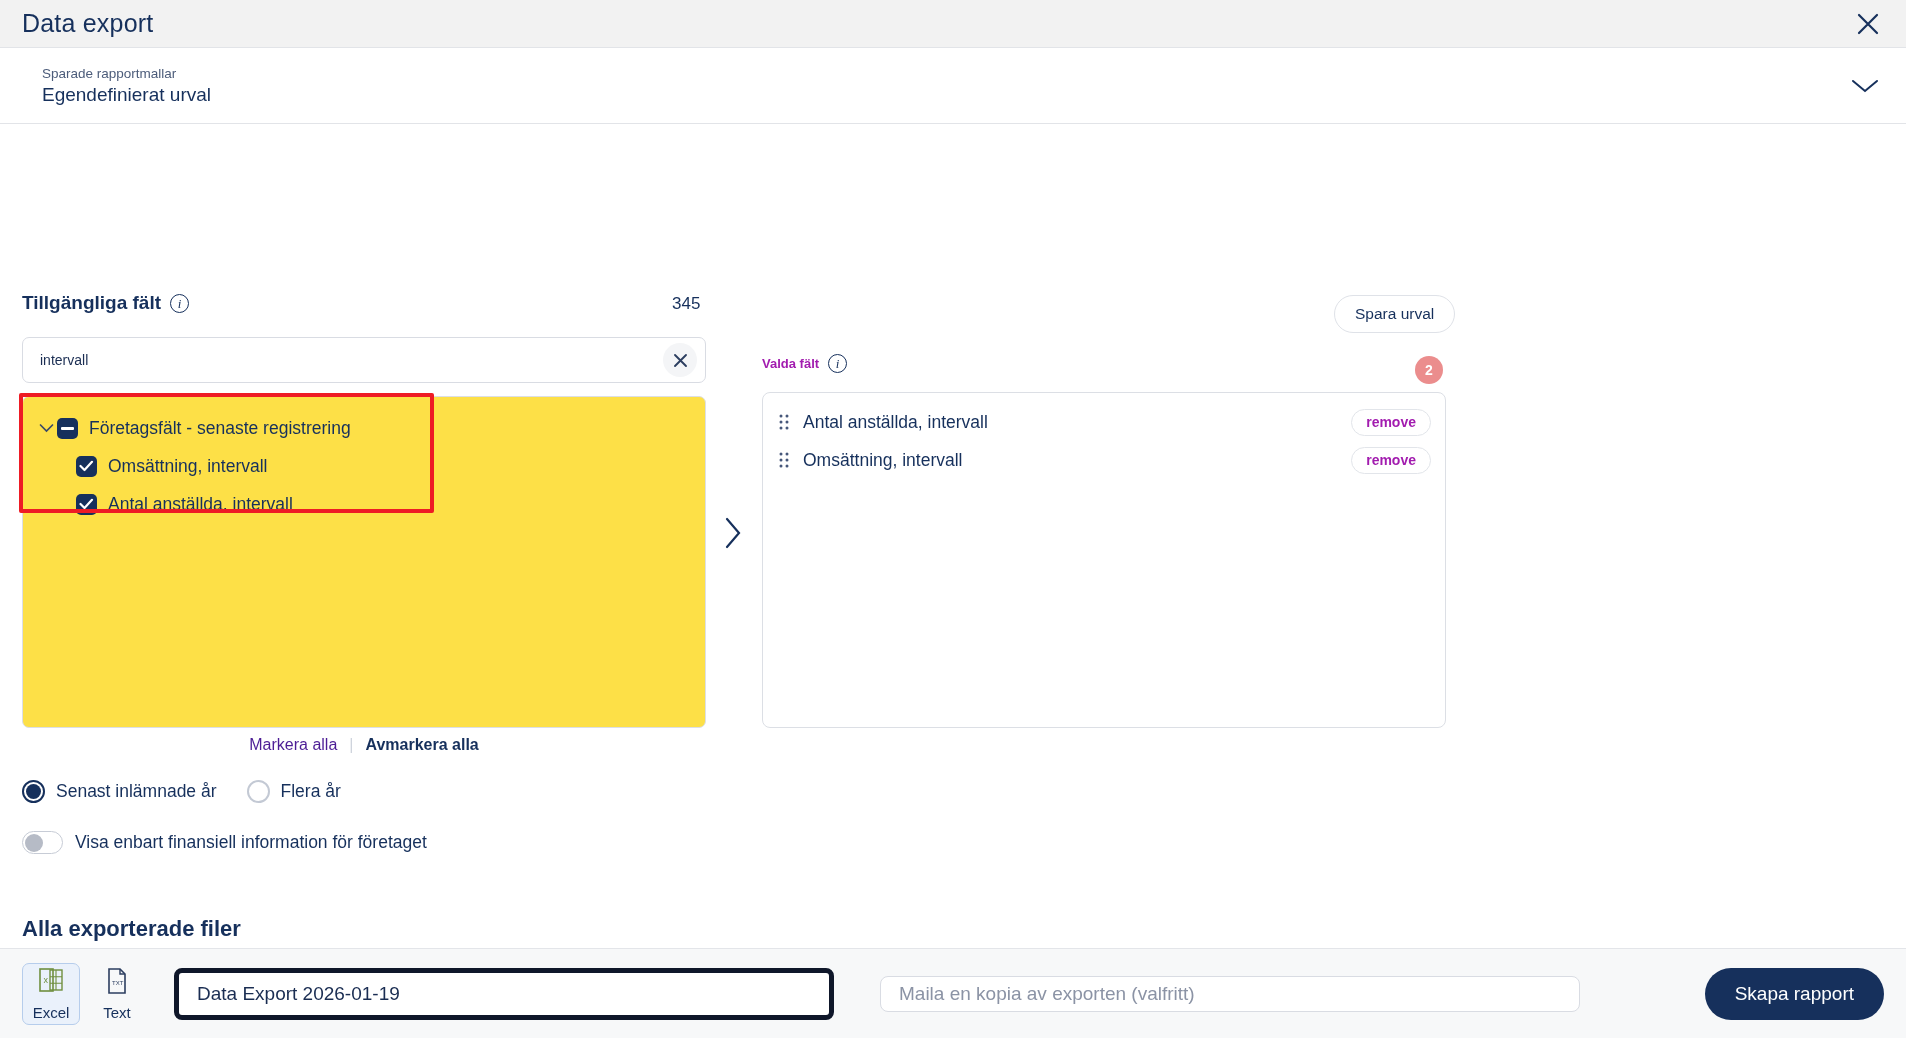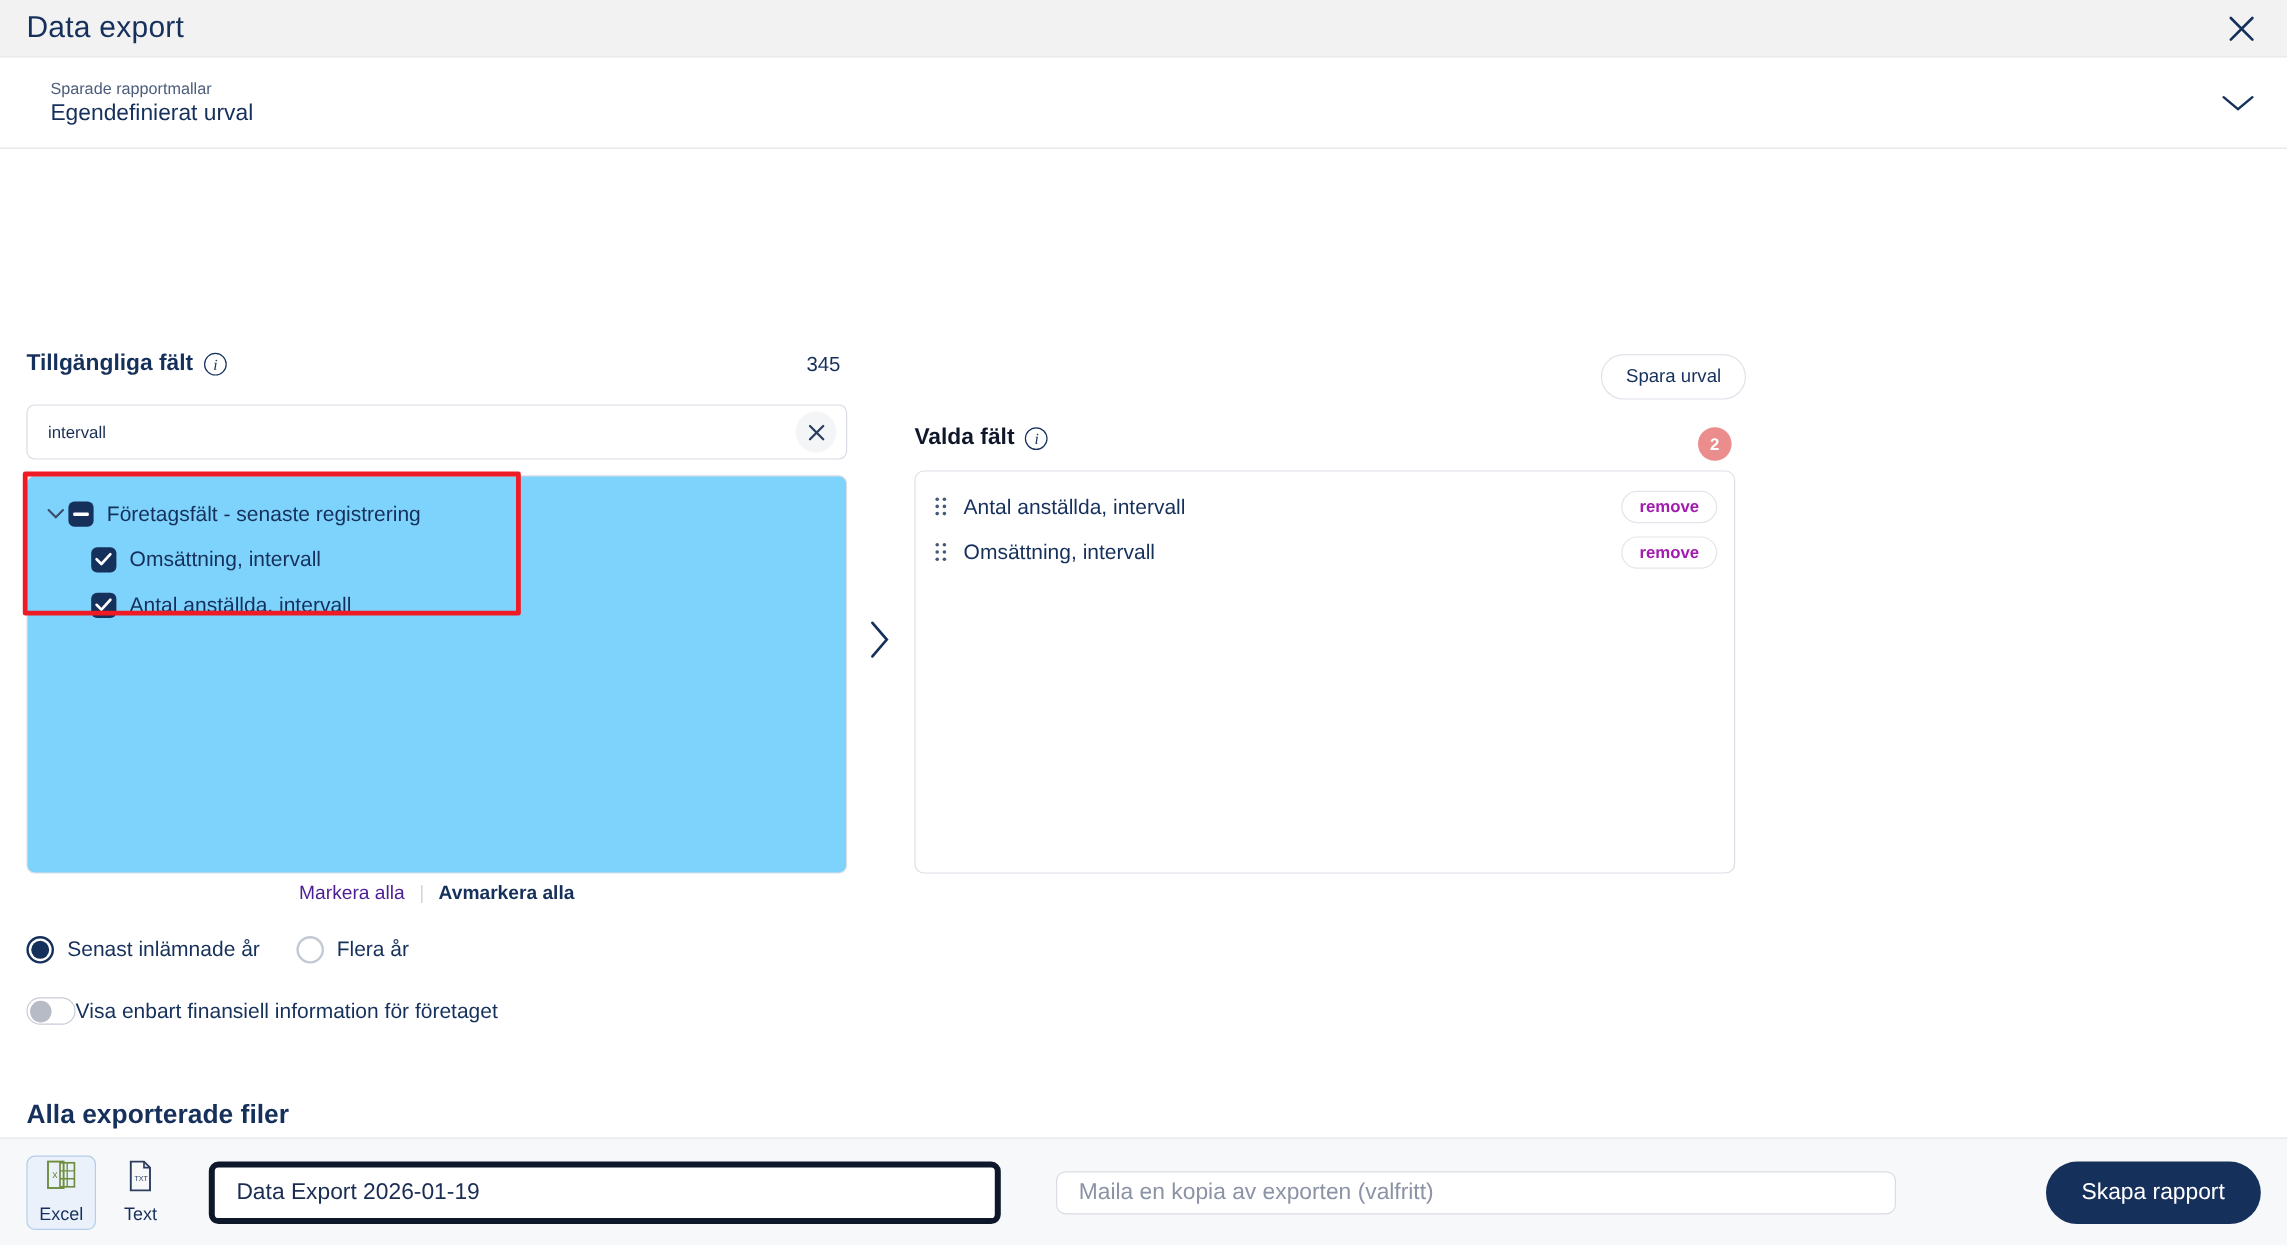--- a/index.html
+++ b/index.html
@@ -80,21 +80,21 @@
     font-size: 14px; font-family: inherit; color: #1a2d52;
   }
   .search-clear {
     width: 34px; height: 34px; border-radius: 50%; background: #f4f5f7;
     display:flex; align-items:center; justify-content:center; cursor: pointer; flex:0 0 34px;
   }
 
   
   .tree-panel {
     position: absolute; left: 22px; top: 272px; width: 684px; height: 332px;
-    border: 1px solid #dcdfe5; border-radius: 7px; background: #7dd3fc; overflow: hidden;
+    border: 1px solid #dcdfe5; border-radius: 7px; background: #fde047; overflow: hidden;
   }
   .tree-highlight {
     position: absolute; left: 19px; top: 269px; width: 415px; height: 120px;
     border: 4px solid #ee1b24; border-radius: 2px; pointer-events: none; z-index: 5;
   }
   .tree-rows { padding: 12px 0 0 0; }
   .tree-row { display: flex; align-items: center; height: 38px; padding-left: 12px; cursor: pointer; }
   .tree-row.child { padding-left: 53px; }
   .tree-caret { width: 22px; display:flex; align-items:center; justify-content:center; flex:0 0 22px; cursor:pointer; }
   .cb {
@@ -120,37 +120,37 @@
   .radio-item { display: flex; align-items: center; gap: 11px; cursor: pointer; }
   .radio {
     width: 23px; height: 23px; border-radius: 50%; border: 2px solid #16305c;
     background: #fff; display: flex; align-items: center; justify-content: center; flex:0 0 23px;
   }
   .radio.off { border-color: #c3c9d4; }
   .radio .dot { width: 15px; height: 15px; border-radius: 50%; background: #16305c; }
   .radio-label { font-size: 17.5px; color: #16305c; }
 
   
-  .toggle-row { position: absolute; left: 22px; top: 707px; display: flex; align-items: center; cursor: pointer; }
+  .toggle-row { position: absolute; left: 22px; top: 707px; display: flex; align-items: center; gap: 12px; cursor: pointer; }
   .toggle {
     width: 41px; height: 23px; border-radius: 12px; border: 1px solid #c7ccd6; background: #fff;
     display: flex; align-items: center; padding: 0 2px; flex: 0 0 41px;
   }
   .toggle .knob { width: 18px; height: 18px; border-radius: 50%; background: #b6bbc6; }
   .toggle-label { font-size: 17.5px; color: #16305c; }
 
   
   .section-head { position: absolute; left: 22px; top: 792px; font-size: 22px; font-weight: bold; color: #16305c; }
 
   
   .empty-msg { position: absolute; left: 0; right: 0; top: 838px; text-align: center; font-size: 17px; color: #1a2d52; }
 
   
   .sel-head { position: absolute; left: 762px; top: 230px; display: flex; align-items: center; gap: 9px; }
-  .sel-title { font-size: 19px; font-weight: bold; color: #0f172a; }
+  .sel-title { font-size: 13px; font-weight: bold; color: #a21caf; }
   .sel-badge {
     position: absolute; left: 1415px; top: 232px;
     width: 28px; height: 28px; border-radius: 50%; background: #eb8d8d; color: #fff;
     font-size: 14px; font-weight: bold; display:flex; align-items:center; justify-content:center;
   }
   .sel-panel {
     position: absolute; left: 762px; top: 268px; width: 684px; height: 336px;
     border: 1px solid #dcdfe5; border-radius: 8px; background: #fff; padding: 10px 0 0 0;
   }
   .sel-row { display: flex; align-items: center; height: 38px; padding: 0 14px 0 12px; }

